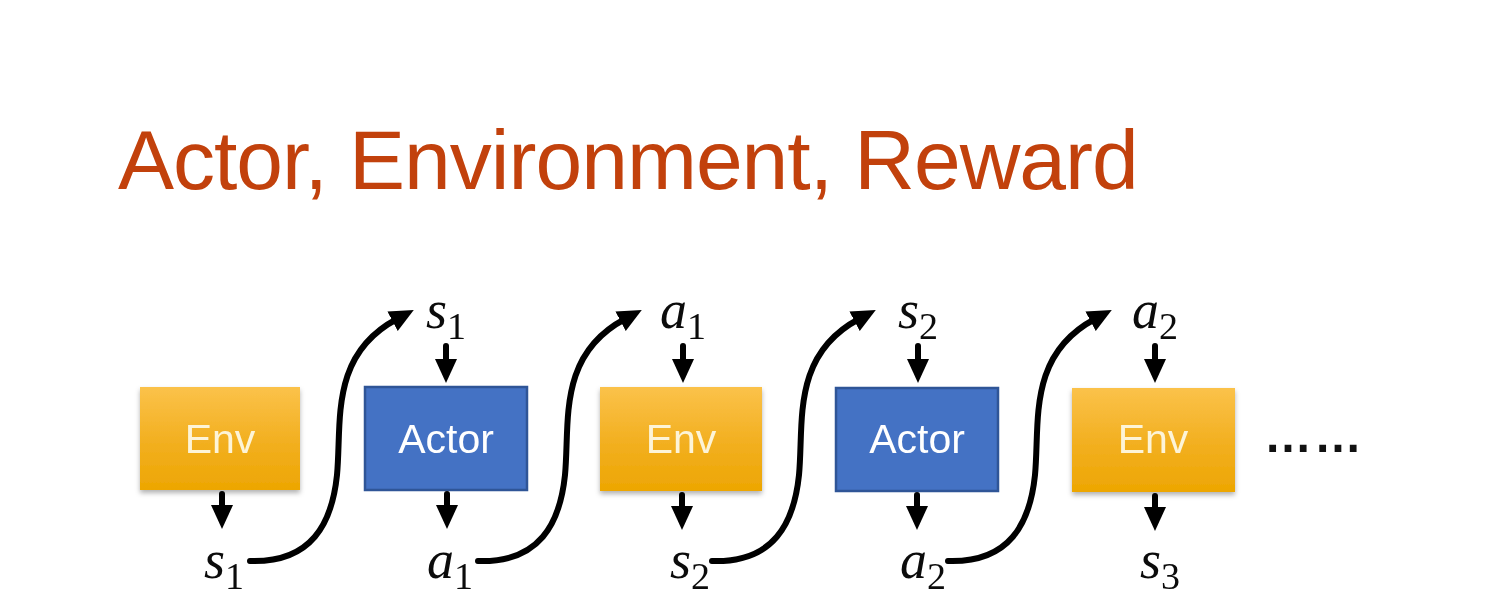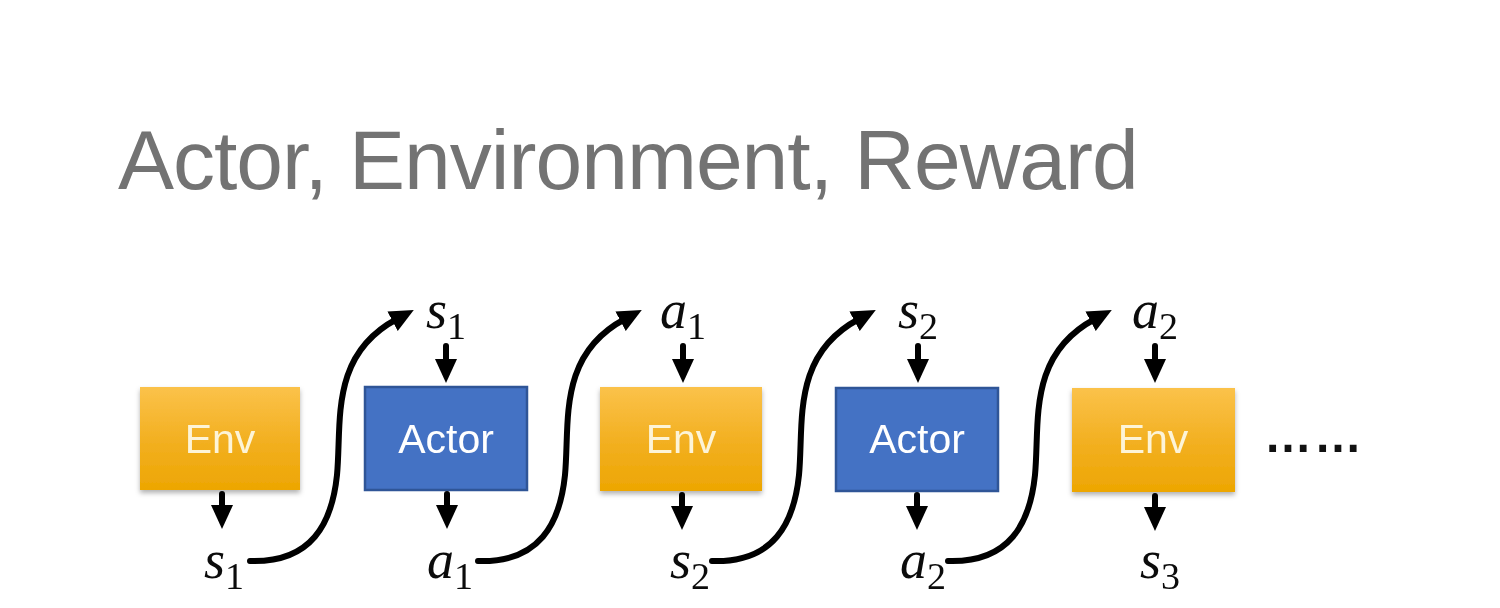--- a/index.html
+++ b/index.html
@@ -15,21 +15,21 @@
     overflow: hidden;
     font-family: "Liberation Sans", sans-serif;
   }
   #slide-title {
     position: absolute;
     left: 118px;
     top: 112px;
     font-size: 84px;
     font-weight: 300;
     letter-spacing: -1px;
-    color: #737373;
+    color: #c2410c;
     line-height: 1.15;
     white-space: nowrap;
     font-family: "Liberation Sans", sans-serif;
   }
   #diagram-svg {
     position: absolute;
     left: 0;
     top: 0;
   }
   .box-label {

